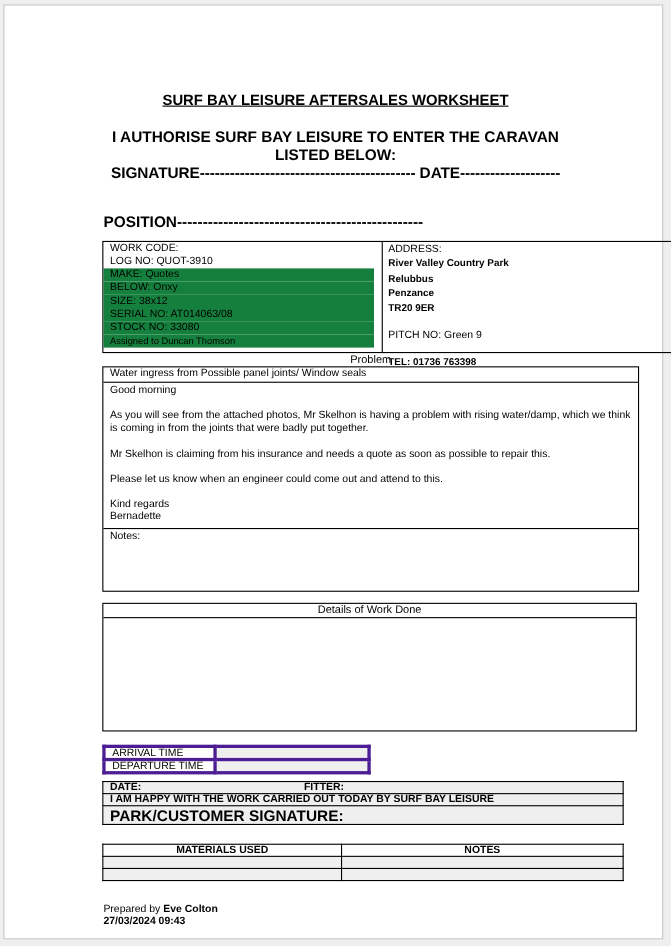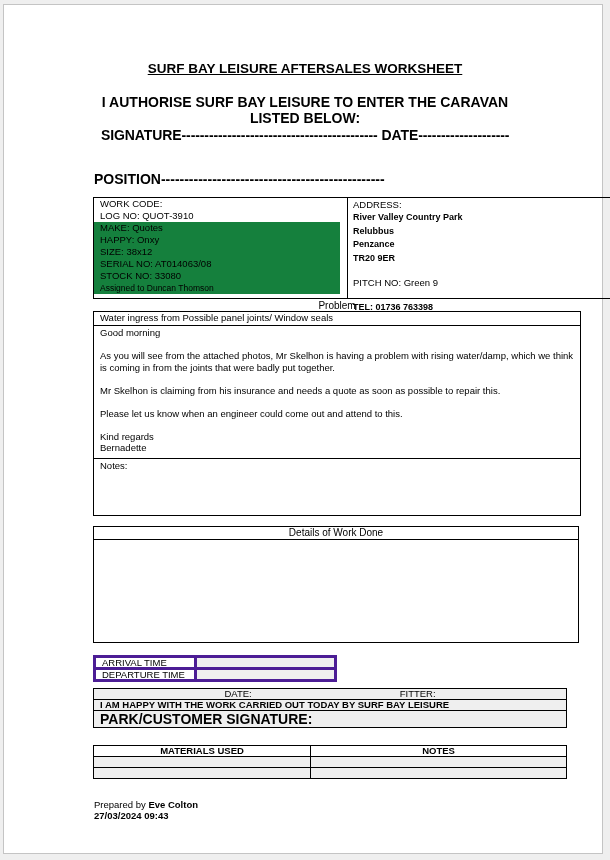--- a/index.html
+++ b/index.html
@@ -5,21 +5,21 @@
   html, body { margin: 0; padding: 0; }
   body {
     width: 610px; height: 860px; background: #efefef;
     font-family: "Liberation Sans", sans-serif; color: #000;
     position: relative; overflow: hidden;
   }
   .page {
     position: absolute; left: 3px; top: 4px; width: 600px; height: 850px;
     background: #fff; border: 1px solid #c4c4c4; box-sizing: border-box;
   }
-  .abs { position: absolute; }
+  .abs { position: absolute; margin-top: 22px; }
   .title {
     left: 0; width: 610px; top: 61px; text-align: center;
     font-size: 13.5px; font-weight: bold; text-decoration: underline;
   }
   .authorise {
     left: 0; width: 610px; top: 94px; text-align: center;
     font-size: 14px; font-weight: bold; line-height: 16px;
   }
   .sigline { left: 101px; top: 127px; font-size: 14px; font-weight: bold; white-space: nowrap; letter-spacing: -0.1px; }
   .posline { left: 94px; top: 171px; font-size: 14px; font-weight: bold; white-space: nowrap; }
@@ -47,21 +47,21 @@
 
   .work-box { left: 93px; top: 526px; width: 486px; height: 117px; }
   .work-header { height: 12px; line-height: 12px; font-size: 10px; text-align: center; border-bottom: 1px solid #000; }
 
   .times { left: 93px; top: 655px; width: 244px; border-collapse: collapse; font-size: 9.5px; }
   .times td { border: 3px solid #4c1d95; height: 9px; line-height: 9px; padding: 0 6px; }
   .times td.val { background: #efefef; width: 125px; }
 
   .sign-box { left: 93px; top: 688px; width: 474px; border-collapse: collapse; }
   .sign-box td { border: 1px solid #000; background: #efefef; padding: 0 6px; white-space: nowrap; }
-  .sign-box .r1 { font-size: 9.5px; font-weight: normal; height: 10px; line-height: 10px; text-align: center; }
+  .sign-box .r1 { font-size: 9.5px; font-weight: bold; height: 10px; line-height: 10px; }
   .sign-box .r2 { font-size: 9.5px; font-weight: bold; height: 10px; line-height: 10px; }
   .sign-box .r3 { font-size: 14px; font-weight: bold; height: 16px; line-height: 16px; }
   .fitter { display: inline-block; margin-left: 148px; }
 
   .materials { left: 93px; top: 745px; width: 474px; border-collapse: collapse; font-size: 9.5px; }
   .materials th { border: 1px solid #000; font-weight: bold; height: 10px; line-height: 10px; padding: 0; background: #fff; }
   .materials td { border: 1px solid #000; background: #efefef; height: 10px; padding: 0; }
   .materials th:first-child, .materials td:first-child { width: 216px; }
 
   .prepared { left: 94px; top: 799px; font-size: 9.5px; line-height: 11px; }
@@ -78,21 +78,21 @@
   <div>LISTED BELOW:</div>
 </div>
 <div class="abs sigline">SIGNATURE------------------------------------------- DATE--------------------</div>
 <div class="abs posline">POSITION------------------------------------------------</div>
 
 <div class="abs box info">
   <div class="info-left">
     <div class="row">WORK CODE:</div>
     <div class="row">LOG NO: QUOT-3910</div>
     <div class="row shaded">MAKE:   Quotes</div>
-    <div class="row shaded">HAPPY:  Onxy</div>
+    <div class="row shaded">BELOW:  Onxy</div>
     <div class="row shaded">SIZE:    38x12</div>
     <div class="row shaded">SERIAL NO: AT014063/08</div>
     <div class="row shaded">STOCK NO:    33080</div>
     <div class="row shaded assigned">Assigned to Duncan Thomson</div>
   </div>
   <div class="info-right">
     <div class="row">ADDRESS:</div>
     <div class="row bold">River Valley Country Park</div>
     <div class="row bold">Relubbus</div>
     <div class="row bold">Penzance</div>

